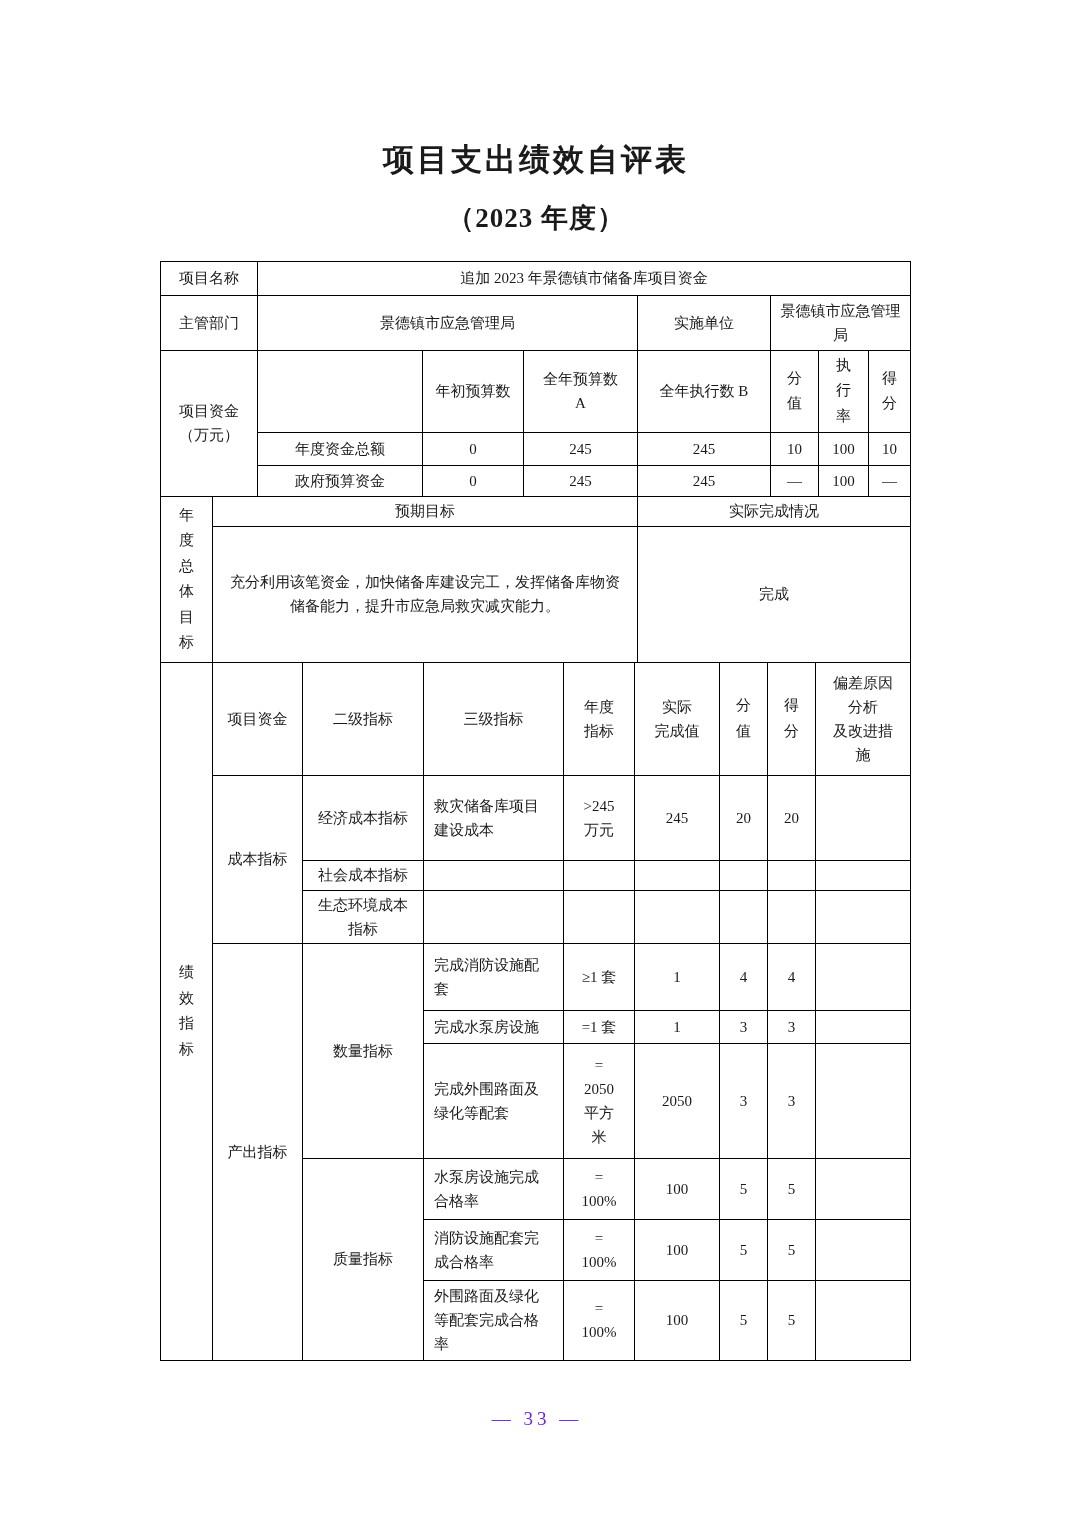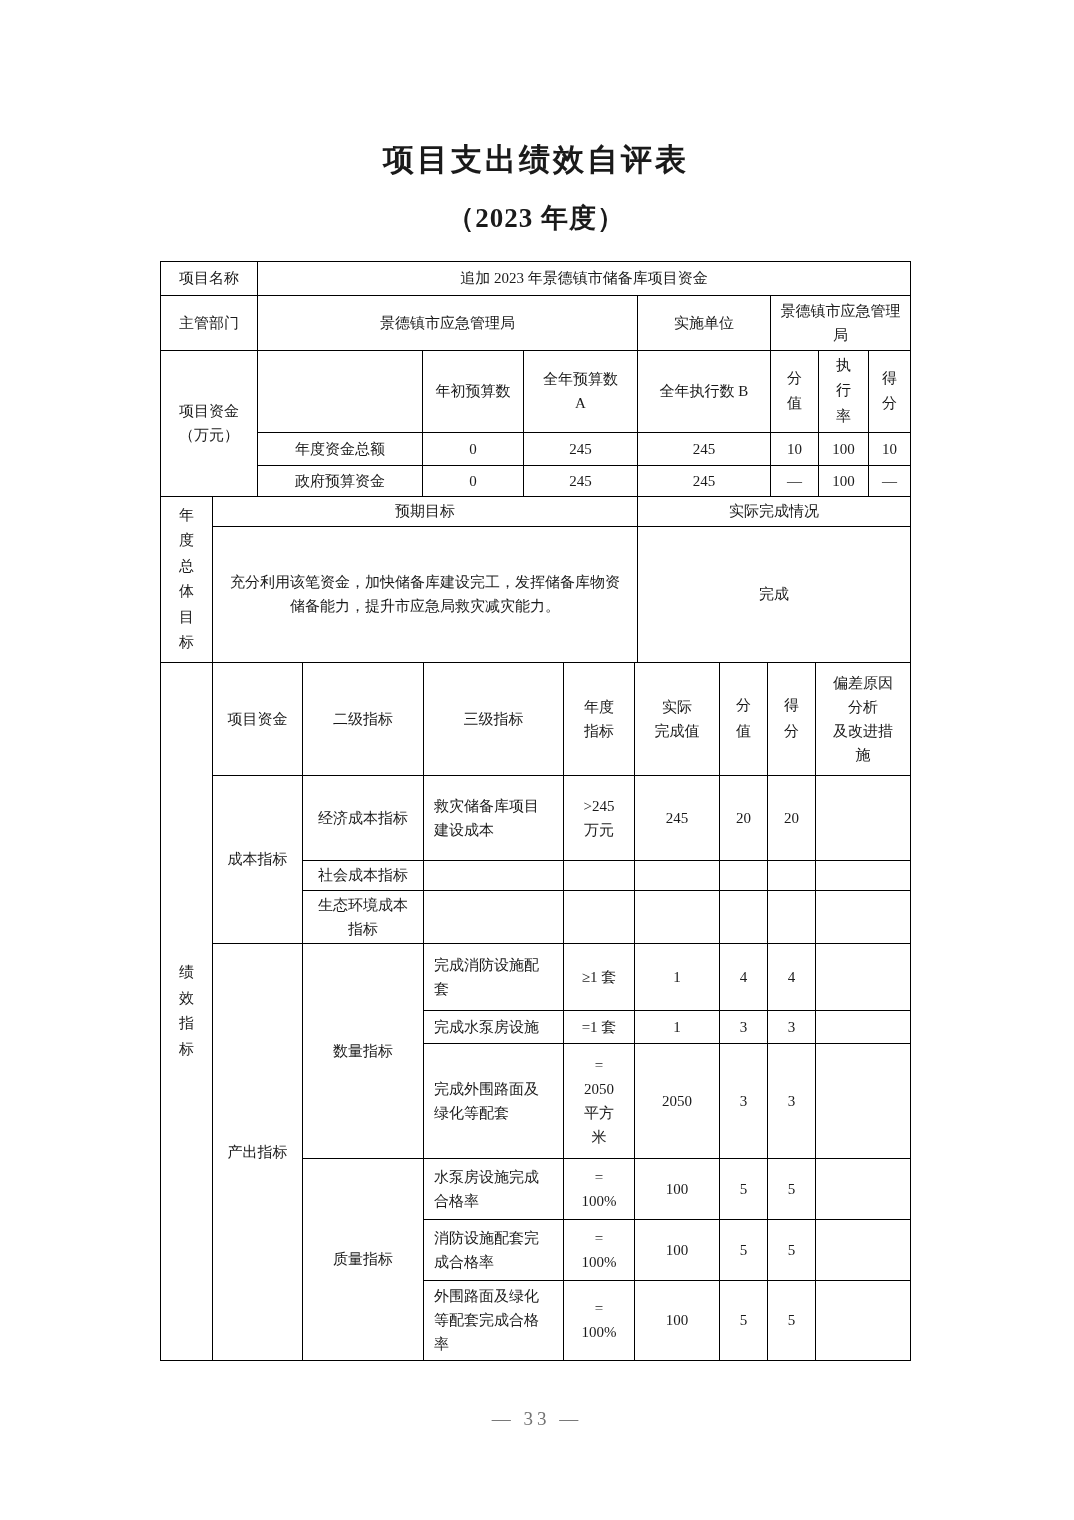--- a/index.html
+++ b/index.html
@@ -20,21 +20,21 @@
     border: 1px solid #000;
     text-align: center; vertical-align: middle;
     font-size: 15px; line-height: 1.6;
     white-space: pre-line;
     padding: 2px 5px;
     overflow: hidden;
   }
   td.l3 { text-align: left; padding-left: 10px; }
   td.goal-text { padding: 0 14px; margin-top: 28px; }
   td.vlabel { line-height: 1.7; padding: 0 2px; }
-  .pagenum { position: absolute; left: 0; top: 1408px; width: 1074px; text-align: center; font-size: 19px; letter-spacing: 4px; color: #737373; }
+  .pagenum { position: absolute; left: 0; top: 1408px; width: 1074px; text-align: center; font-size: 19px; letter-spacing: 4px; color: #6d28d9; }
 </style>
 </head>
 <body>
 
 <div class="sheet">
   <div class="content">
 
     <div class="title">项目支出绩效自评表</div>
     <div class="subtitle">（2023 年度）</div>
 

